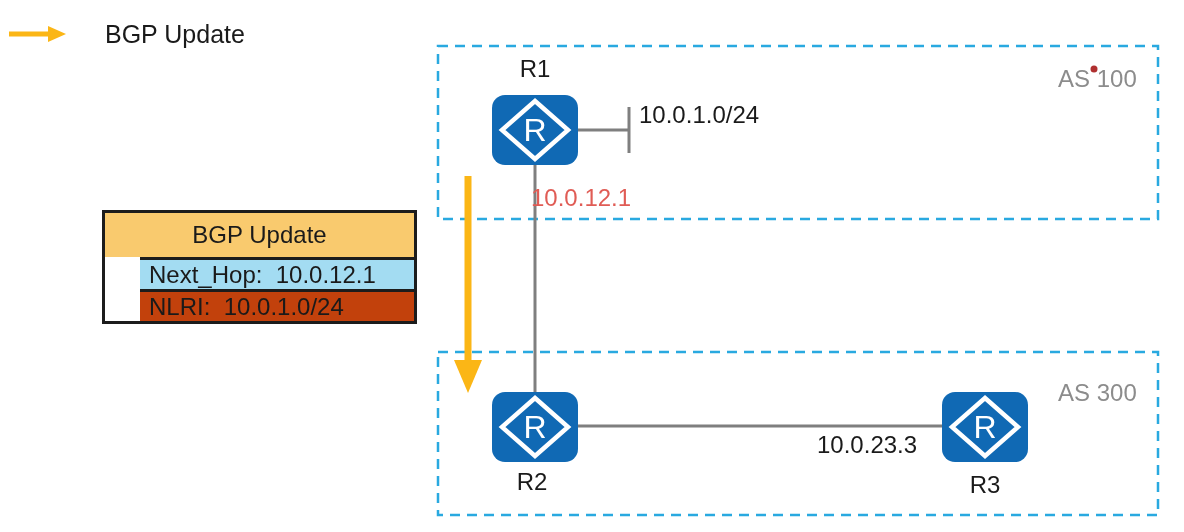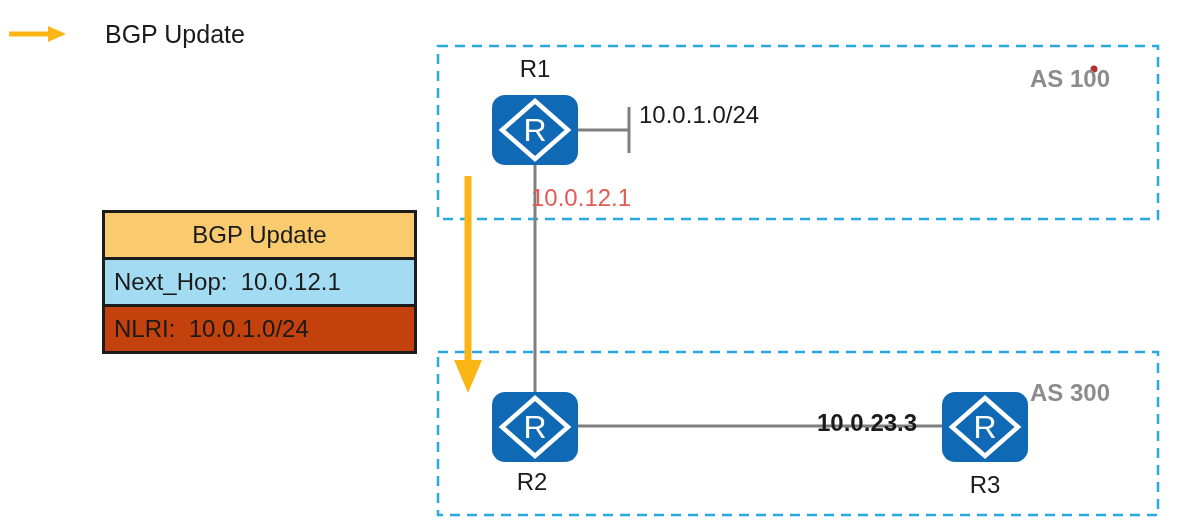--- a/index.html
+++ b/index.html
@@ -10,21 +10,21 @@
   }
   svg.overlay { position:absolute; left:0; top:0; width:1184px; height:532px; }
 
   .as-box { fill:none; stroke:var(--as-border,#29A9E0); stroke-width:2.5; stroke-dasharray:10 7; }
   .link   { stroke:var(--link-gray,#7f7f7f); stroke-width:3; fill:none; }
   .yellow-stroke { stroke:var(--arrow-yellow,#FBB616); fill:none; }
   .yellow-fill   { fill:var(--arrow-yellow,#FBB616); }
 
   .lbl { position:absolute; font-size:24px; line-height:1.1; white-space:nowrap; }
   .lbl.center { text-align:center; }
-  .as-lbl { font-weight:bold; color:var(--as-label-gray,#8C8C8C); }
+  .as-lbl { font-weight:normal; color:var(--as-label-gray,#8C8C8C);margin-left:28px; }
   .red-lbl { color:var(--red-label,#E05C55); }
 
   .legend-label { position:absolute; left:105px; top:20px; font-size:25px; }
 
   .router {
     position:absolute; width:86px; height:70px;
     background:var(--router-blue,#1069B4); border-radius:13px;
   }
   .router svg { width:86px; height:70px; display:block; }
   .router .diamond { fill:none; stroke:#ffffff; stroke-width:4.5; }
@@ -36,35 +36,35 @@
 
   .lbl-r1 { left:492px; top:56px; width:86px; }
   .lbl-r2 { left:489px; top:469px; width:86px; }
   .lbl-r3 { left:942px; top:472px; width:86px; }
   .lbl-as100 { left:1030px; top:66px; }
   .lbl-as200 { left:1030px; top:380px; }
   .lbl-net1  { left:639px; top:102px; }
   .lbl-ip121 { left:531px; top:185px; }
   .lbl-ip122 { left:561px; top:360px; }
   .lbl-ip232 { left:582px; top:434px; }
-  .lbl-ip233 { left:817px; top:410px;font-weight:bold; }
+  .lbl-ip233 { left:817px; top:432px; }
 
   .bgp-table {
     position:absolute; left:102px; top:210px; width:315px;
     border:3px solid var(--table-border,#1c1c1c); box-sizing:border-box;
     background:#ffffff;
   }
   .bgp-table .hdr {
     height:44px; background:var(--table-header-bg,#F9CA6E);
     display:flex; align-items:center; justify-content:center; font-size:24px;
   }
   .bgp-table .row {
-    height:47px; border-top:3px solid var(--table-border,#1c1c1c);
+    height:32px; border-top:3px solid var(--table-border,#1c1c1c);
     display:flex; align-items:center; padding-left:9px; font-size:24px;
-    white-space:pre; box-sizing:border-box;
+    white-space:pre; box-sizing:border-box;margin-left:35px;
   }
   .bgp-table .row.blue  { background:var(--table-row-bg,#A3DCF2); }
   .bgp-table .row.white { background:#c2410c; }
 </style>
 </head>
 <body>
 
 <div class="canvas">
 
   <svg class="overlay" viewBox="0 0 1184 532">

